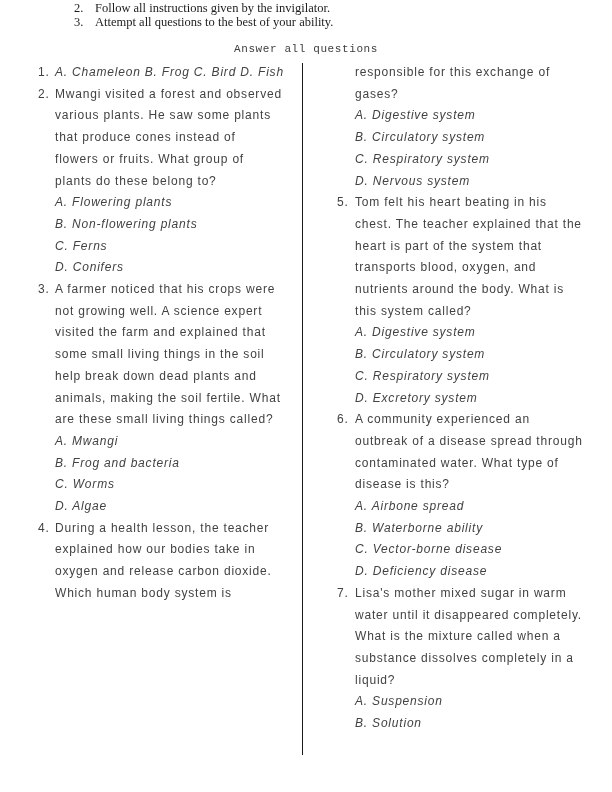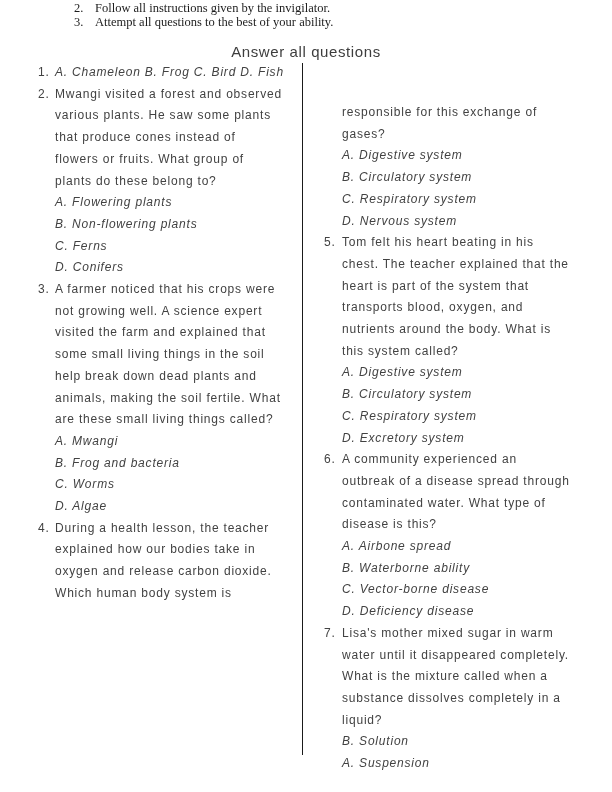--- a/index.html
+++ b/index.html
@@ -8,36 +8,36 @@
   .instructions{
     position:absolute;left:74px;top:2px;
     font-family:"Liberation Serif",serif;
     font-size:12.5px;line-height:13.6px;color:#1c1c1c;
   }
   .instr-row{display:flex;}
   .instr-num{flex:0 0 21px;width:21px;}
 
   .section-heading{
     position:absolute;left:0;top:43px;width:612px;text-align:center;
-    font-family:Liberation Sans, sans-serif;
-    font-size:15px;color:#3d3d3d;letter-spacing:0.6px;
+    font-family:Liberation Mono, monospace;
+    font-size:11px;color:#3d3d3d;letter-spacing:0.6px;
   }
 
   .divider{
     position:absolute;left:302px;top:63px;width:1.4px;height:692px;
     background:#1a1a1a;
   }
 
   .col{
     position:absolute;top:62px;
     font-family:"Liberation Sans",sans-serif;
     font-size:12px;line-height:21.7px;color:#424242;letter-spacing:0.8px;
   }
   .col-left{left:38px;width:258px;}
-  .col-right{left:324px;width:262px;margin-top:40px;}
+  .col-right{left:337px;width:262px;}
 
   .question{position:relative;padding-left:17px;}
   .col-right .question{padding-left:18px;}
   .qnum{position:absolute;left:0;top:0;}
   .qtext{white-space:pre-line;}
   .option{white-space:nowrap;font-style:italic;}
 </style>
 </head>
 <body>
 
@@ -131,18 +131,18 @@
         <div class="option">C. Vector-borne disease</div>
         <div class="option">D. Deficiency disease</div>
       </div>
       <div class="question">
         <span class="qnum">7.</span>
         <div class="qtext">Lisa's mother mixed sugar in warm
 water until it disappeared completely.
 What is the mixture called when a
 substance dissolves completely in a
 liquid?</div>
+        <div class="option">A. Suspension</div>
         <div class="option">B. Solution</div>
-        <div class="option">A. Suspension</div>
       </div>
     </div>
 
 </div>
 
 </body></html>

